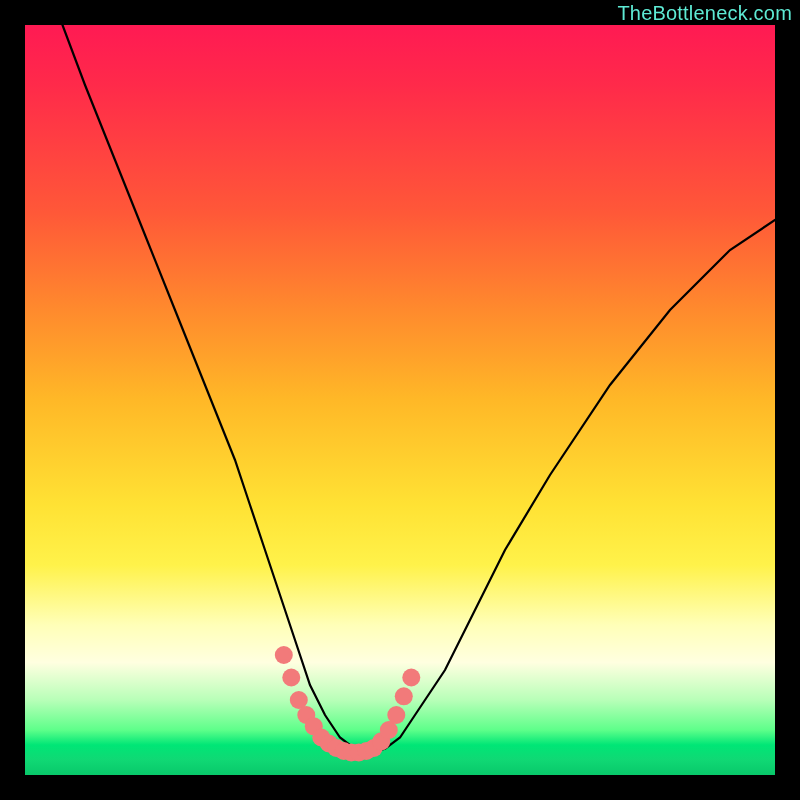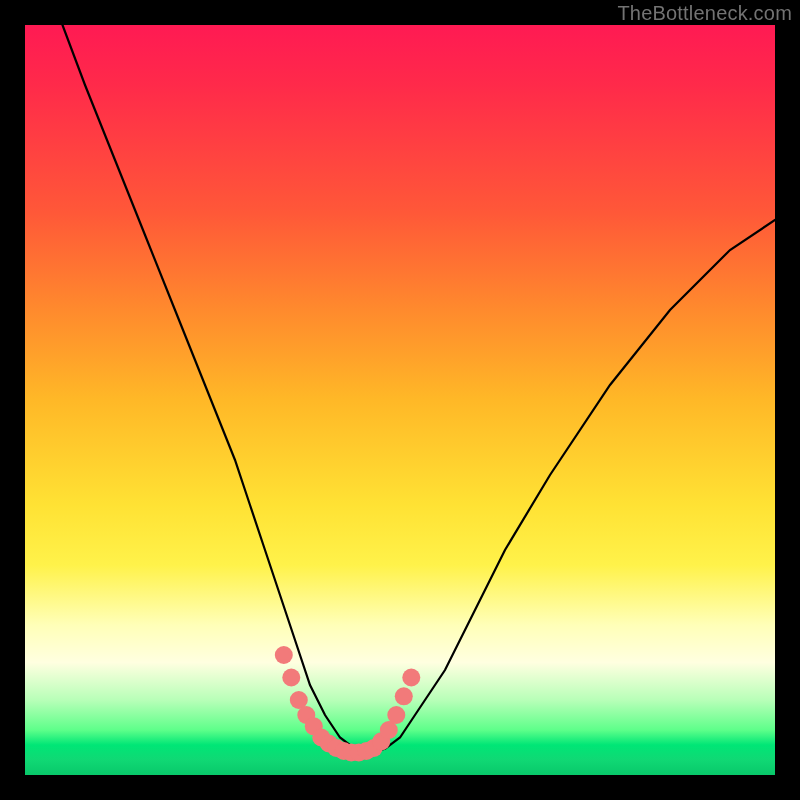--- a/index.html
+++ b/index.html
@@ -39,21 +39,21 @@
       #08c86a 100%
     );
   }
   .watermark {
     position: absolute;
     top: 2px;
     right: 8px;
     font-family: Arial, sans-serif;
     font-size: 20px;
     font-weight: 500;
-    color: #737373;
+    color: #5eead4;
     letter-spacing: 0.2px;
   }
   svg.curves {
     position: absolute;
     inset: 0;
     width: 100%;
     height: 100%;
     overflow: visible;
   }
 </style>

